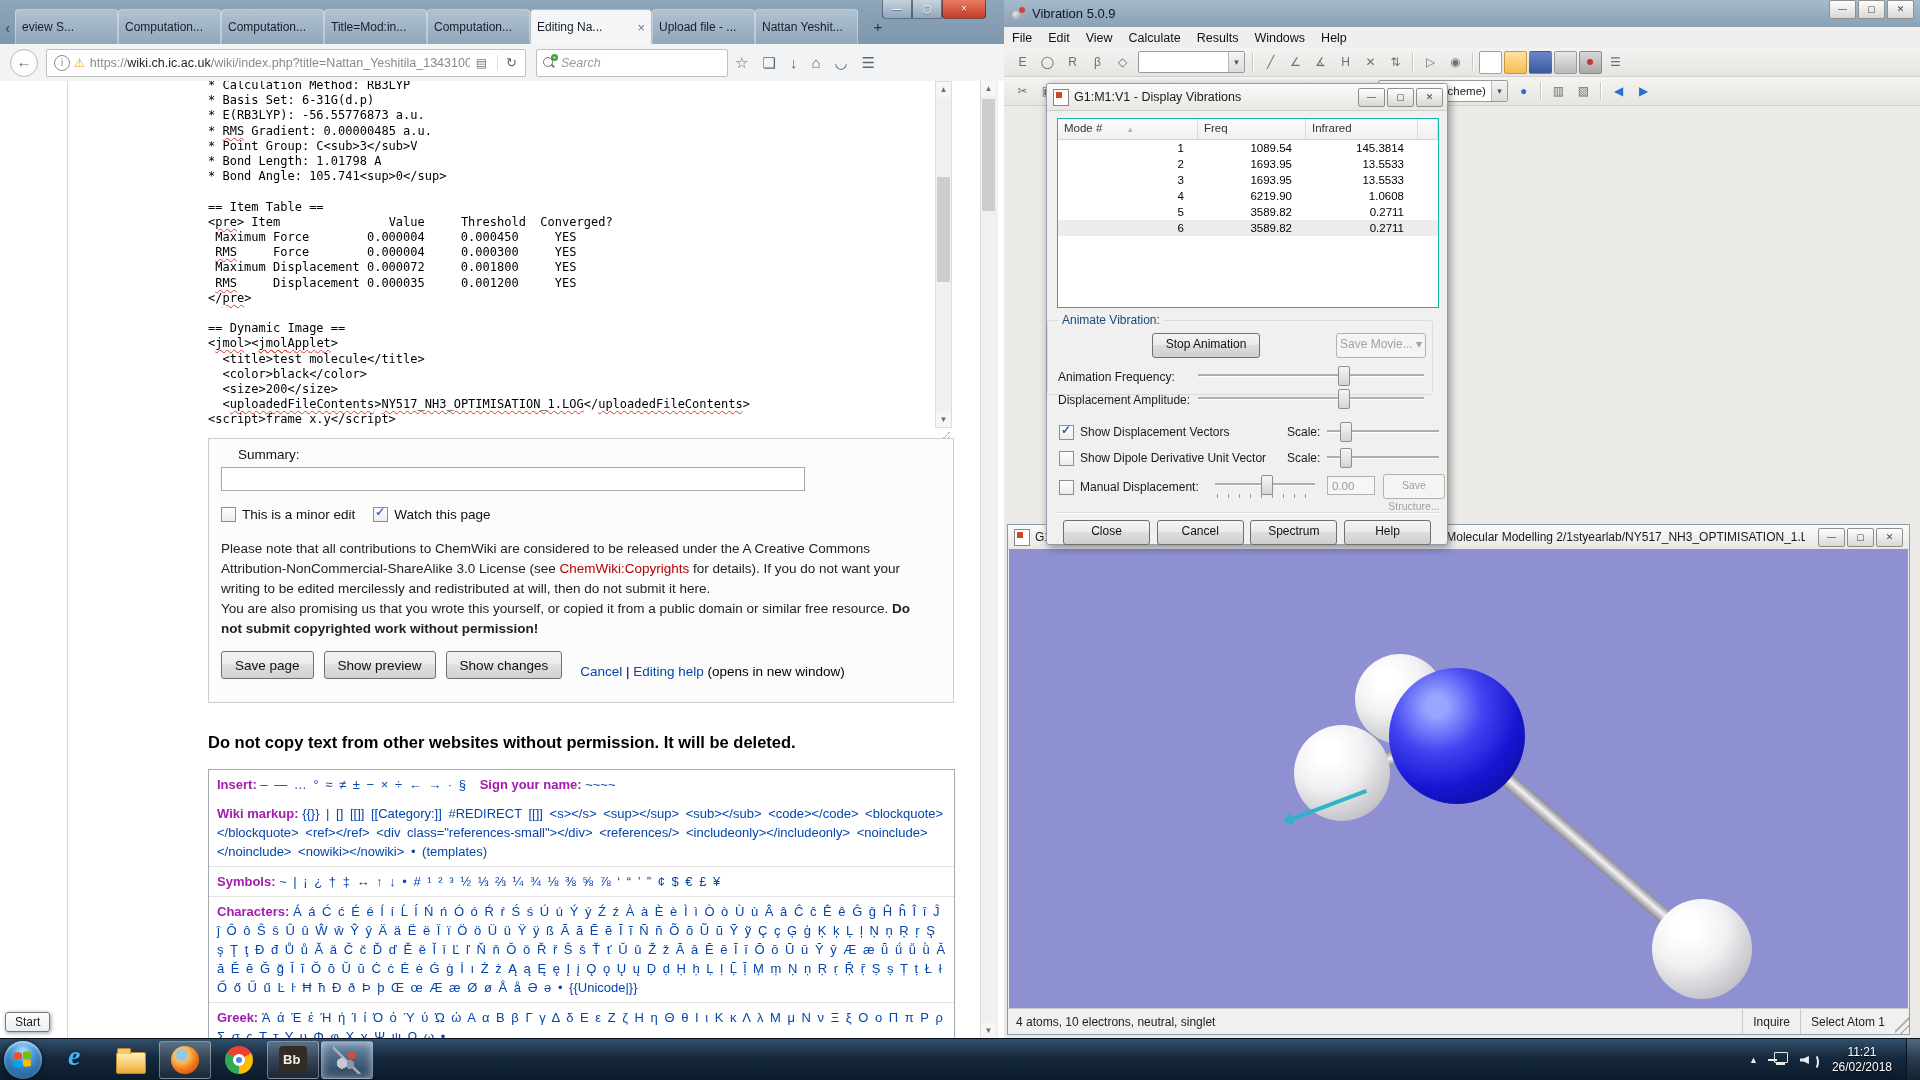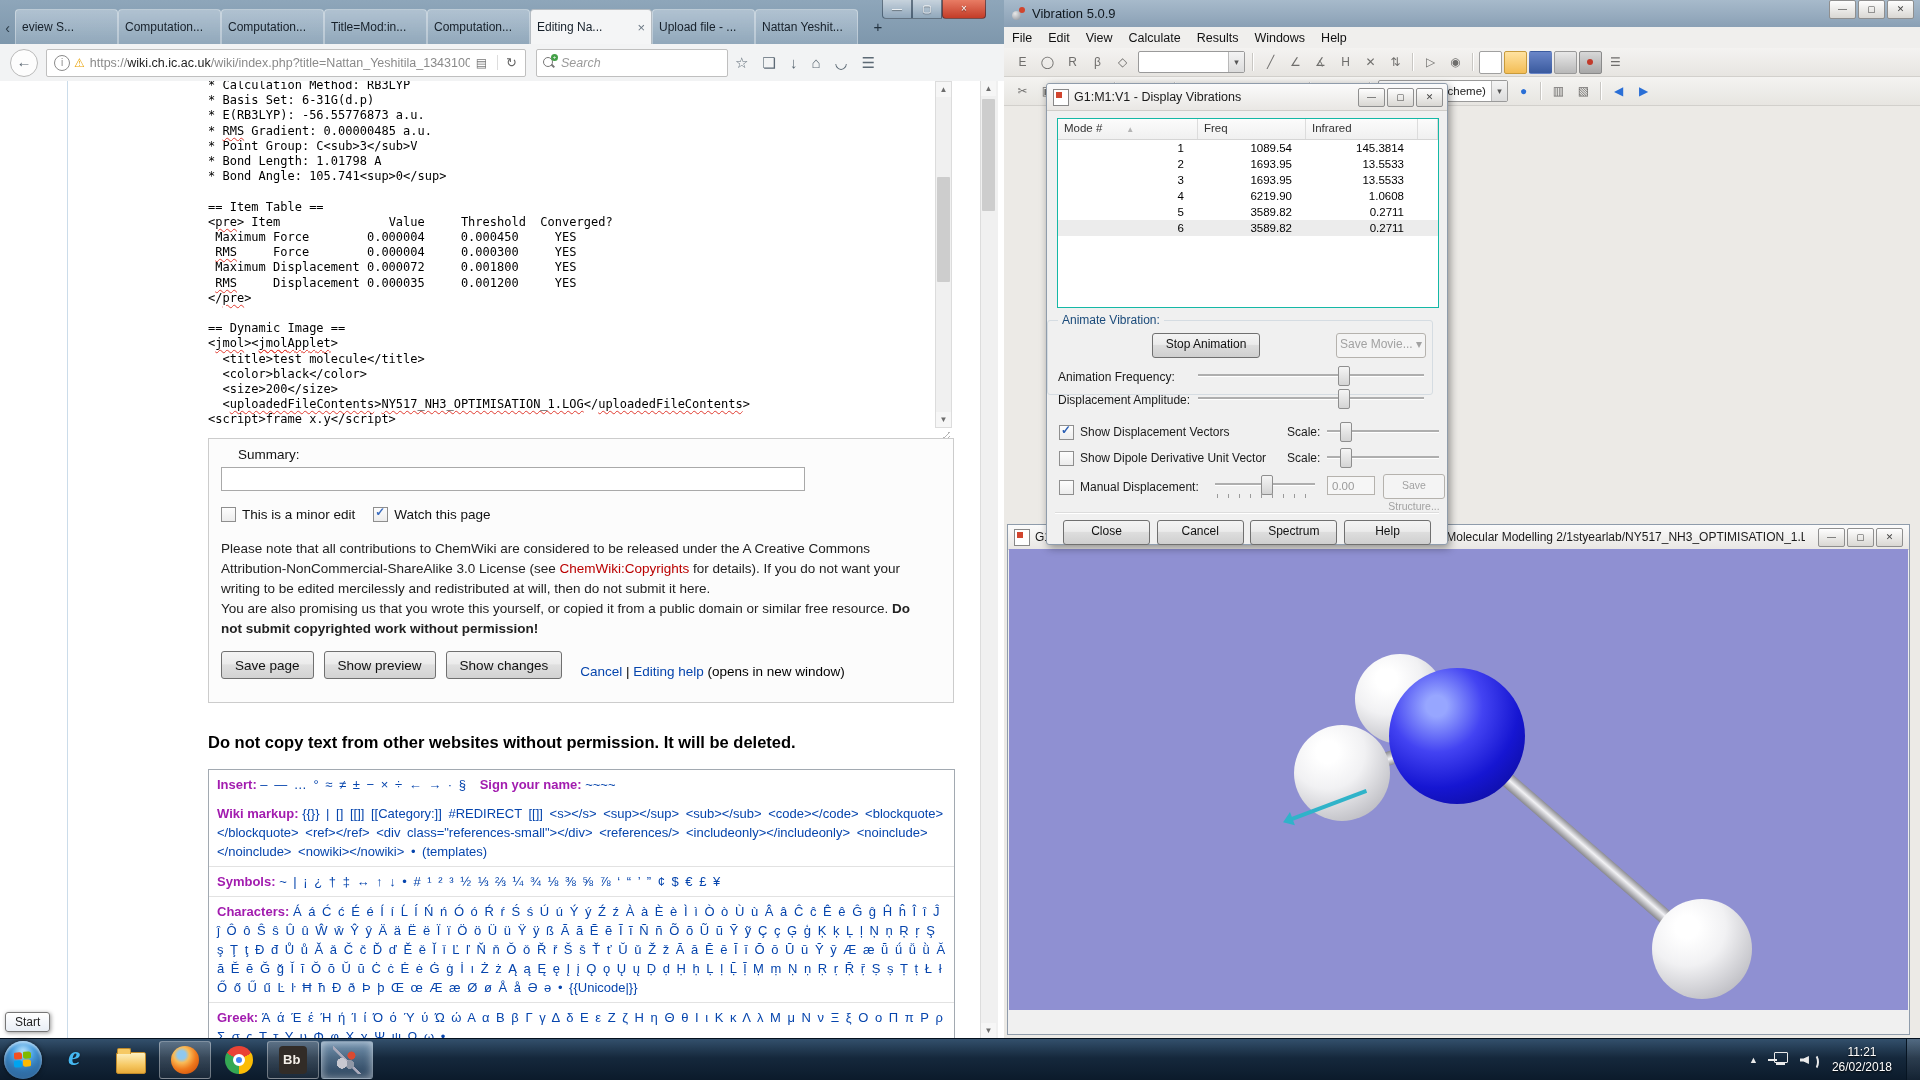--- a/index.html
+++ b/index.html
@@ -402,20 +402,26 @@
     </div>
     <div class="viewport">
       <div class="bond" style="left:408px;top:286px;width:325px;height:15px;transform:rotate(41deg);"></div>
       <div class="bond" style="left:330px;top:199px;width:121px;height:14px;transform:rotate(162deg);"></div>
       <div class="atom h" style="left:346px;top:105px;width:90px;height:90px;"></div>
       <div class="atom n" style="left:380px;top:119px;width:136px;height:136px;"></div>
       <div class="atom h" style="left:285px;top:176px;width:96px;height:96px;"></div>
       <div class="atom h" style="left:643px;top:350px;width:100px;height:100px;"></div>
       <div class="vector" style="left:280px;top:254px;width:80px;transform:rotate(159.5deg);"></div>
     </div>
+    <div class="mol-status">
+      <span class="ms-left">4 atoms, 10 electrons, neutral, singlet</span>
+      <span class="ms-cell">Inquire</span>
+      <span class="ms-cell">Select Atom 1</span>
+      <span class="grip"></span>
+    </div>
   </div>
 
   <div class="dlg">
     <div class="dlg-title">
       <span class="dicon"></span>
       <span class="t">G1:M1:V1 - Display Vibrations</span>
       <div class="dlg-ctrl">
         <div class="cbtn">—</div>
         <div class="cbtn">▢</div>
         <div class="cbtn">✕</div>

